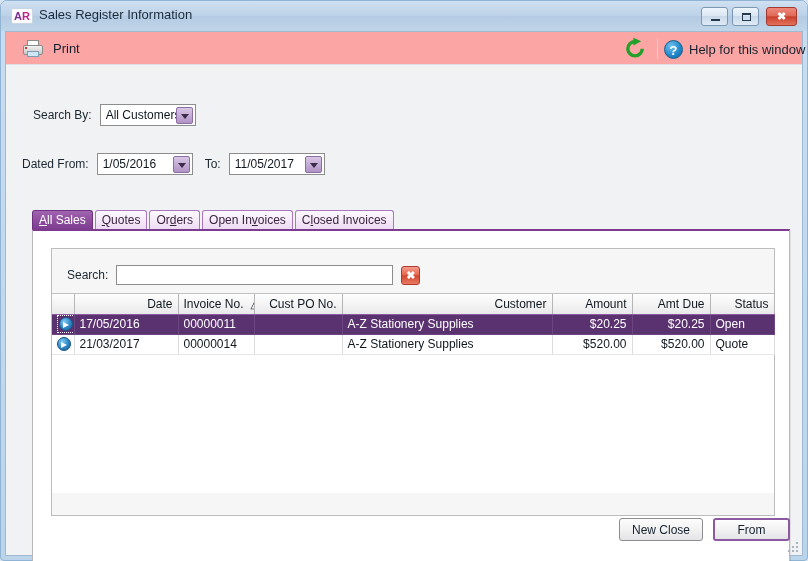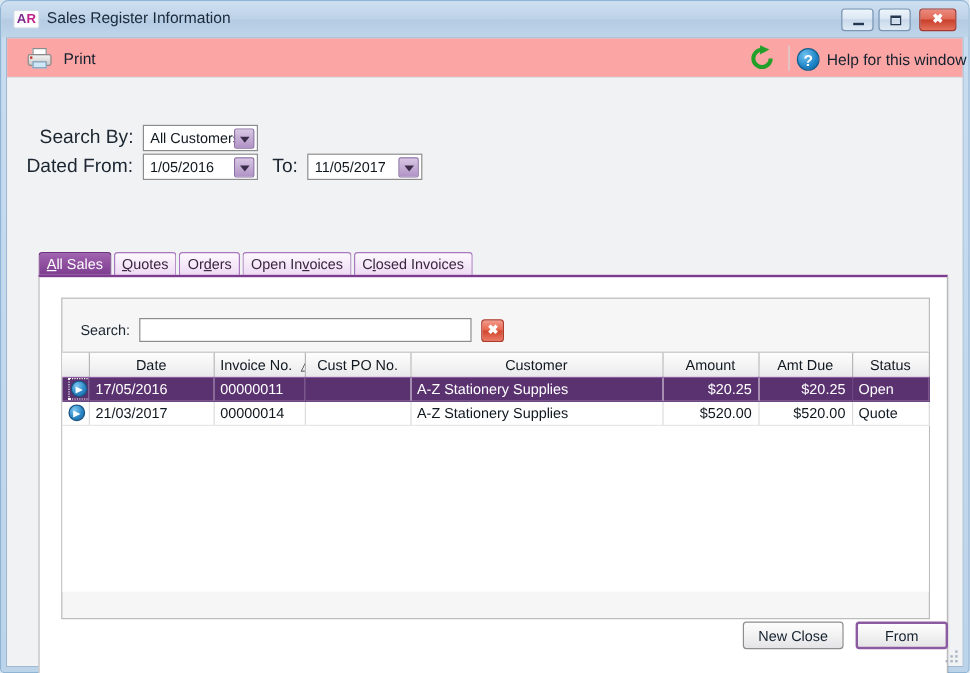--- a/index.html
+++ b/index.html
@@ -115,22 +115,22 @@
     color:#fff; font-size:13px; font-weight:bold; text-align:center; line-height:19px;
     border:1px solid #14608f;
   }
   #help-label { margin-left:6px; font-size:13px; color:#14212e; white-space:nowrap; }
 
   
   #body { position:absolute; left:0; top:33px; right:0; bottom:0; background:#f1f2f4; }
 
   .field-row { position:absolute; display:flex; align-items:center; }
   #row-searchby { left:27px; top:39px; }
-  #row-dated   { left:16px; top:63px; }
-  .field-label { font-size:16px; color:#1b2630; }
+  #row-dated   { left:16px; top:88px; }
+  .field-label { font-size:12px; color:#1b2630; }
 
   .combo {
     position:relative; height:22px;
     background:#fff; border:1px solid #8d8d8d;
     display:flex; align-items:center;
   }
   .combo .val { padding-left:5px; font-size:12px; color:#10181f; white-space:nowrap; }
   .combo .arrow {
     position:absolute; right:2px; top:2px; width:17px; height:17px;
     background:linear-gradient(#d8c7e4,#b193c6);
@@ -193,21 +193,21 @@
   
   #grid {
     position:absolute; left:0px; top:44px; width:722px; height:200px;
     background:#fff; border-top:1px solid #c2c2c2;
   }
   table.grid { border-collapse:collapse; width:722px; table-layout:fixed; }
   table.grid th {
     height:20px; padding:0 5px;
     background:linear-gradient(#fdfdfd 0%, #f3f3f4 55%, #e8e8ea 100%);
     border-right:1px solid #b6b6b8; border-bottom:1px solid #8c5aa0;
-    font-weight:normal; font-size:12px; color:#10181f; text-align:center;
+    font-weight:normal; font-size:12px; color:#10181f; text-align:right;
     white-space:nowrap; overflow:hidden;
   }
   table.grid td {
     height:20px; padding:0 5px;
     border-right:1px solid #dcdcdc; border-bottom:1px solid #e6e6e6;
     font-size:12px; color:#10181f; white-space:nowrap; overflow:hidden;
   }
   table.grid td.num { text-align:right; }
   tr.row.selected td { background:#5a3270; color:#fff; border-right-color:#6d4581; border-bottom-color:#6d4581; }
   tr.row.selected td.pick { background:#5a3270; }

